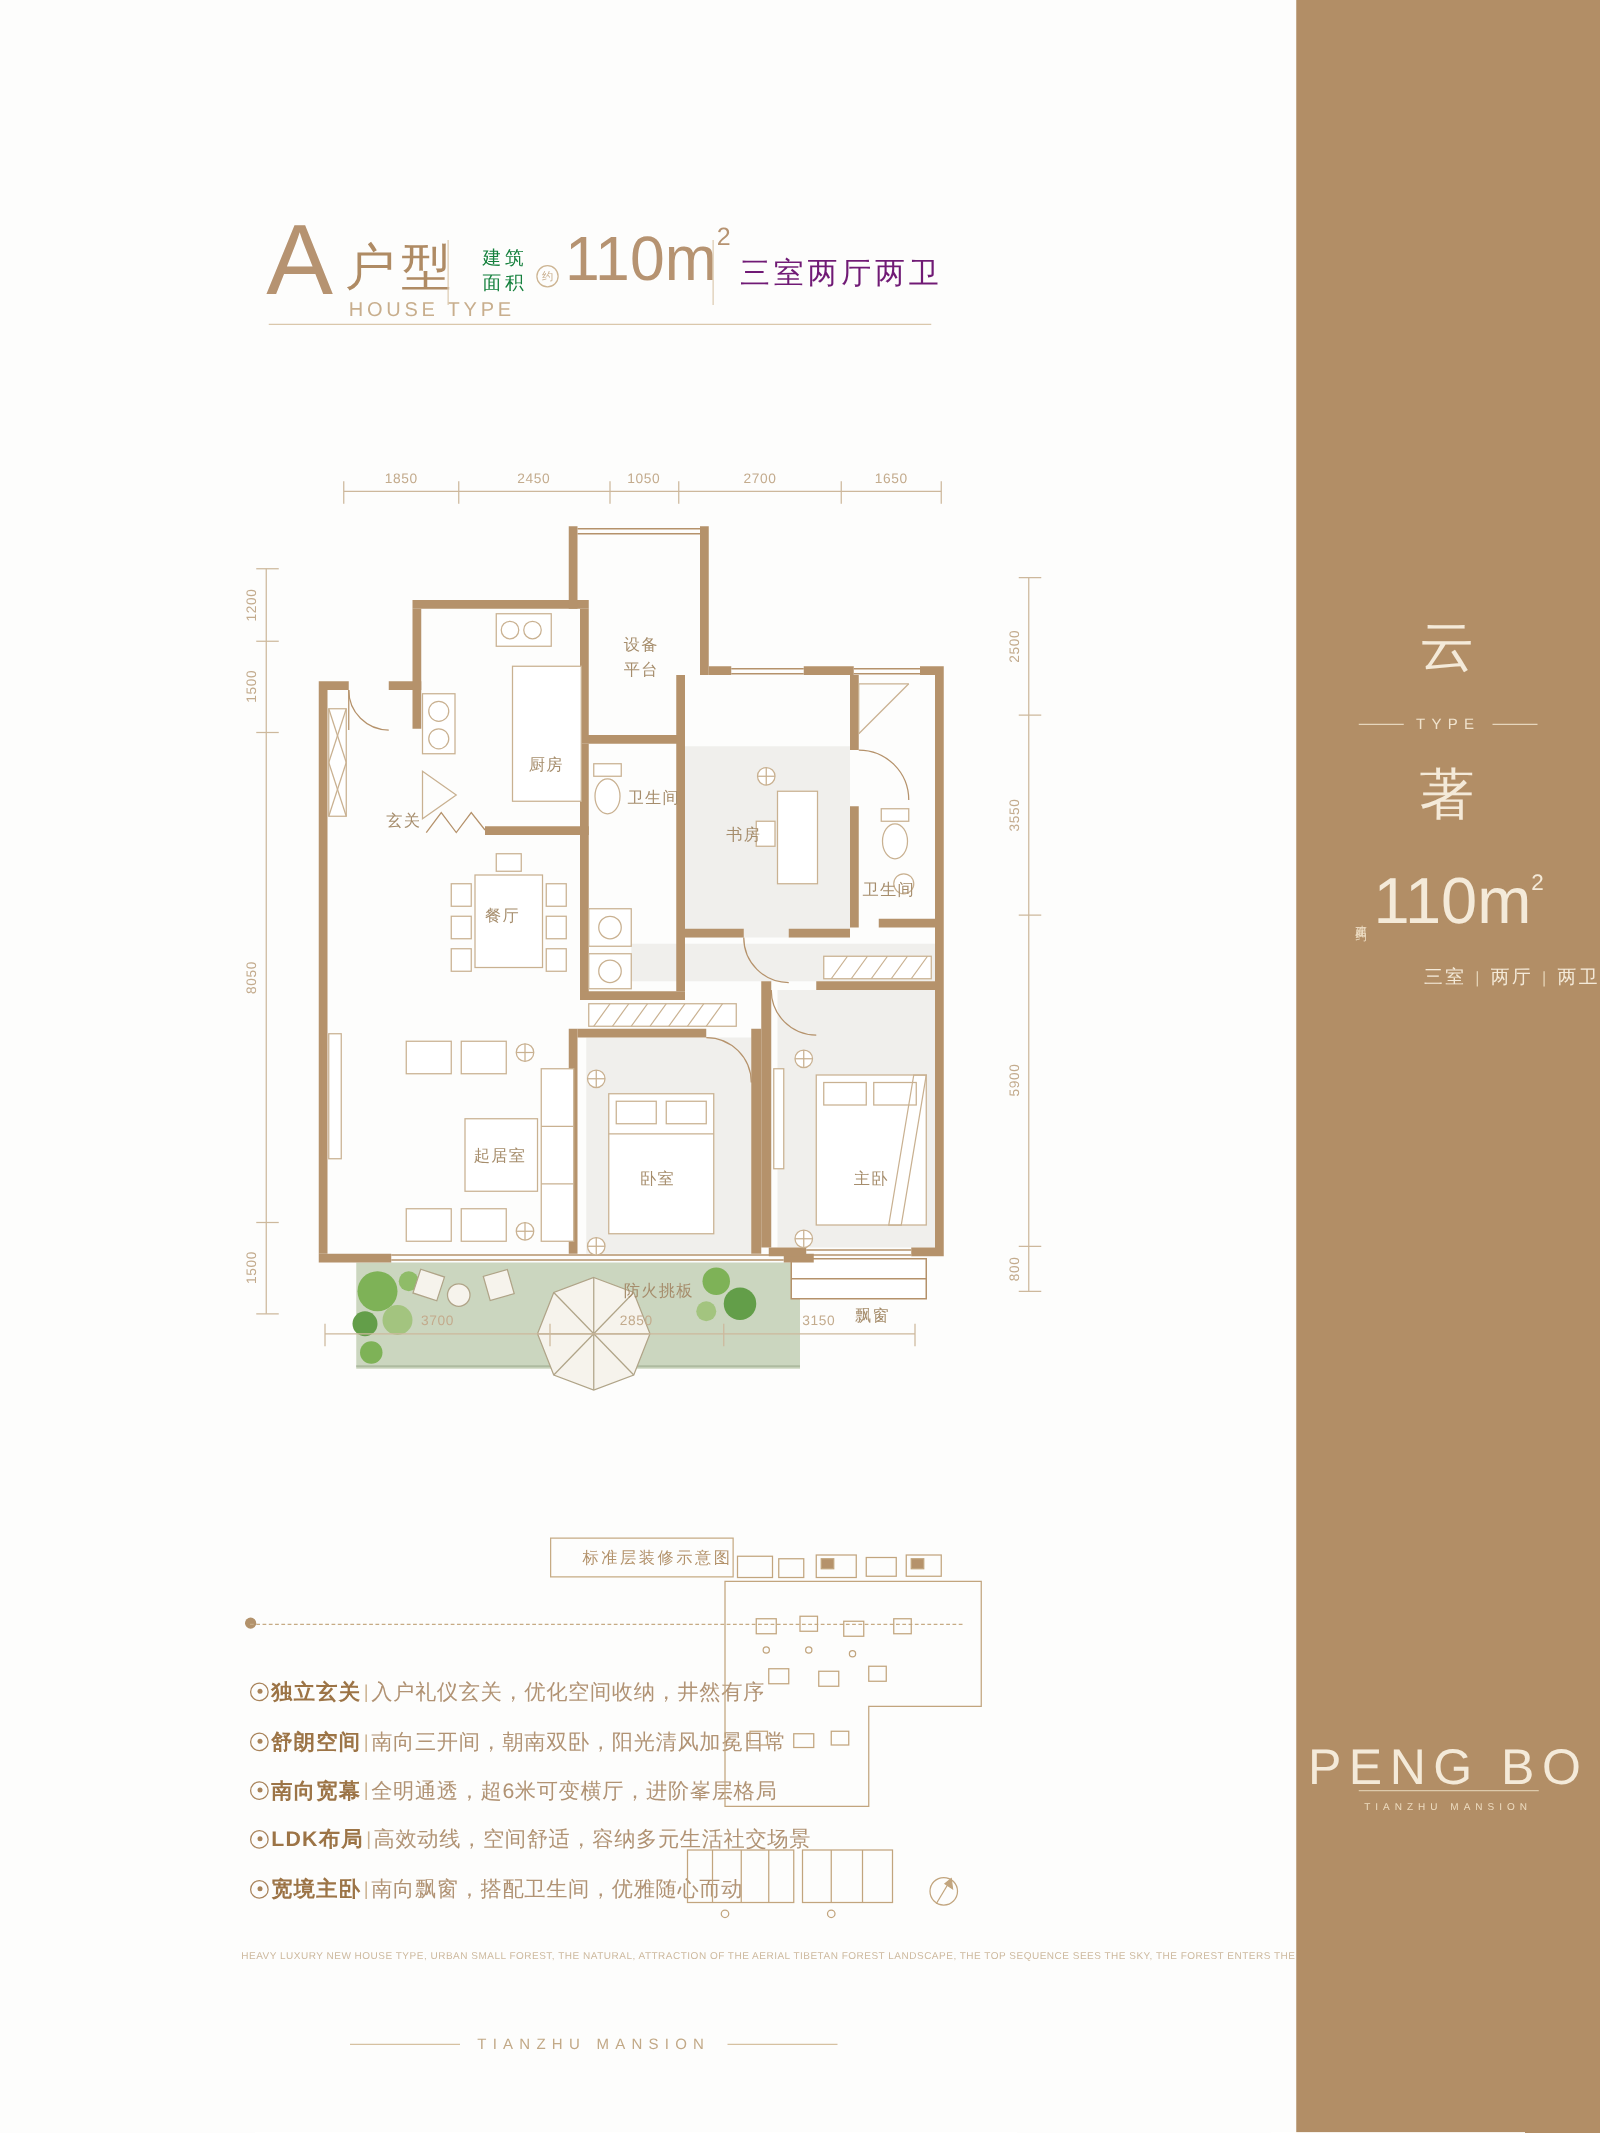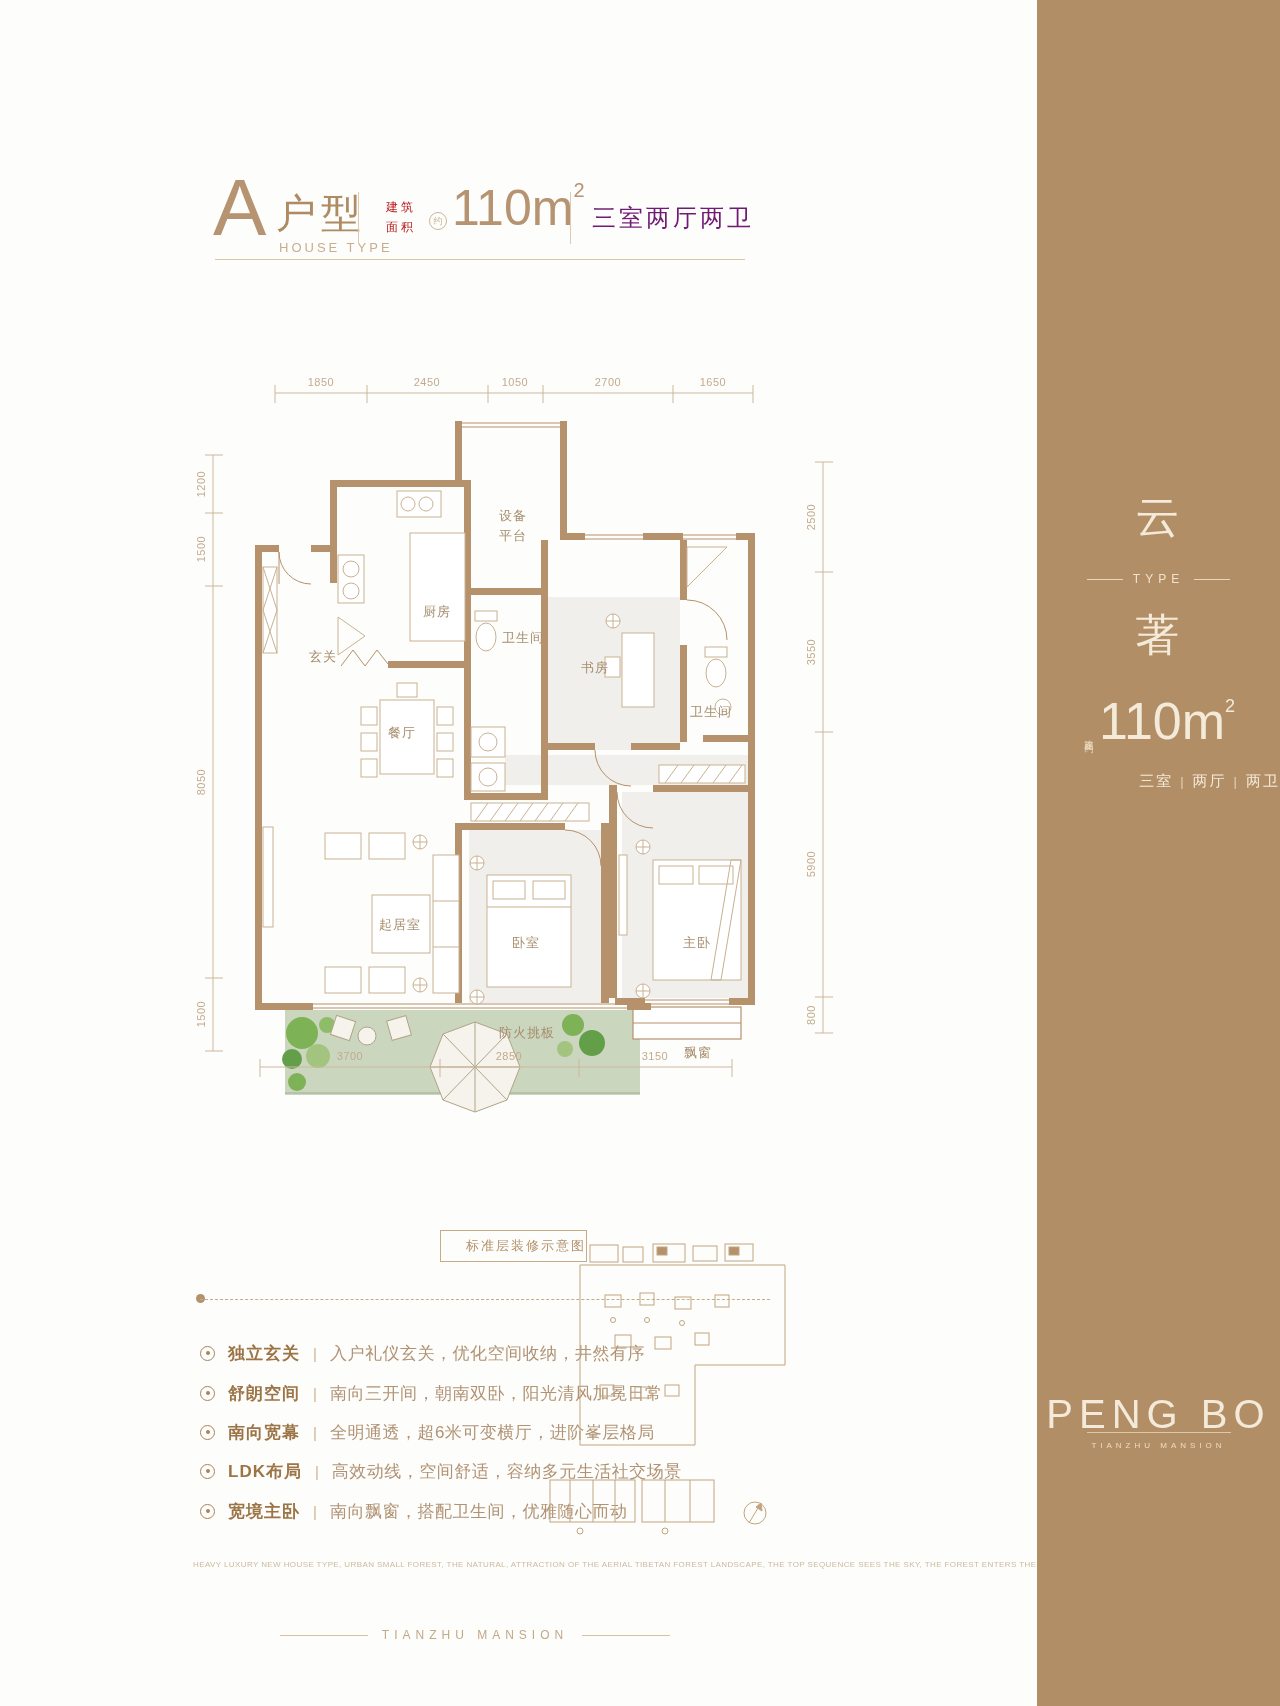--- a/index.html
+++ b/index.html
@@ -1,41 +1,41 @@
 <!DOCTYPE html>
 <html><head>
 <meta charset="utf-8">
 <style>
   html,body{margin:0;padding:0;background:#ffffff;}
   .page{position:relative;width:1280px;height:1706px;background:#fdfdfc;overflow:hidden;
         font-family:"Liberation Sans",sans-serif;}
   
   .hdr-a{position:absolute;left:213px;top:168px;font-size:80px;font-weight:300;color:#b69371;line-height:1;}
   .hdr-type{position:absolute;left:276px;top:186px;font-size:40px;color:#af8b64;letter-spacing:5px;}
-  .hdr-sub{position:absolute;left:279px;top:240px;font-size:13px;letter-spacing:3px;color:#c8ae8d;text-align:right;}
+  .hdr-sub{position:absolute;left:279px;top:240px;font-size:16px;letter-spacing:3px;color:#c8ae8d;text-align:right;}
   .hdr-vline{position:absolute;width:1px;height:52px;background:#ddcbb1;top:192px;}
-  .hdr-arealbl{position:absolute;left:386px;top:197px;font-size:12px;line-height:20px;letter-spacing:3px;color:#b91c1c;}
+  .hdr-arealbl{position:absolute;left:386px;top:197px;font-size:15px;line-height:20px;letter-spacing:3px;color:#15803d;}
   .hdr-approx{position:absolute;left:429px;top:212px;width:16px;height:16px;border:1px solid #cdb593;border-radius:50%;
               font-size:9px;line-height:16px;text-align:center;color:#c8ae8d;}
   .hdr-area{position:absolute;left:452px;top:180px;font-size:50px;color:#b69371;line-height:1;}
   .hdr-area sup{font-size:20px;vertical-align:28px;}
   .hdr-rooms{position:absolute;left:592px;top:202px;font-size:24px;letter-spacing:3px;color:#701a75;}
   .hdr-rule{position:absolute;left:215px;top:259px;width:530px;height:1px;background:#dac7ab;}
   
   .plan-svg{position:absolute;left:175px;top:355px;}
   .rlabel{font-size:13px;fill:#a68d6c;letter-spacing:1px;}
   .dimtxt{font-size:11px;fill:#c3ab8d;letter-spacing:0.5px;}
   .caption-box{position:absolute;left:440px;top:1230px;width:145px;height:30px;border:1px solid #c6ab84;
                font-size:13px;color:#b3926b;text-align:right;line-height:30px;letter-spacing:2px;}
   
   .divider{position:absolute;left:200px;top:1299px;width:570px;border-top:1px dashed #c6ab84;}
   .divider-dot{position:absolute;left:196px;top:1294px;width:9px;height:9px;border-radius:50%;background:#b3926b;}
   
   .features{position:absolute;left:200px;top:1342px;width:560px;}
-  .feat-row{position:absolute;left:0;display:flex;align-items:center;gap:13px;height:22px;}
+  .feat-row{position:absolute;left:0;display:flex;align-items:center;gap:2px;height:22px;}
   .feat-icon{width:13px;height:13px;border:1px solid #a8835a;border-radius:50%;display:flex;align-items:center;justify-content:center;flex:none;}
   .feat-icon span{width:4px;height:4px;border-radius:50%;background:#a8835a;display:block;}
   .feat-title{font-size:17px;font-weight:bold;color:#9c7446;letter-spacing:1px;white-space:nowrap;}
   .feat-sep{font-size:15px;color:#cdb392;}
   .feat-desc{font-size:17px;color:#b19374;letter-spacing:0.5px;white-space:nowrap;}
   
   .siteplan{position:absolute;left:545px;top:1235px;}
   
   .eng-line{position:absolute;left:193px;top:1560px;font-size:8px;letter-spacing:0.4px;color:#cdb99e;white-space:nowrap;}
   .brand-foot{position:absolute;left:280px;top:1628px;width:390px;display:flex;align-items:center;gap:14px;}

